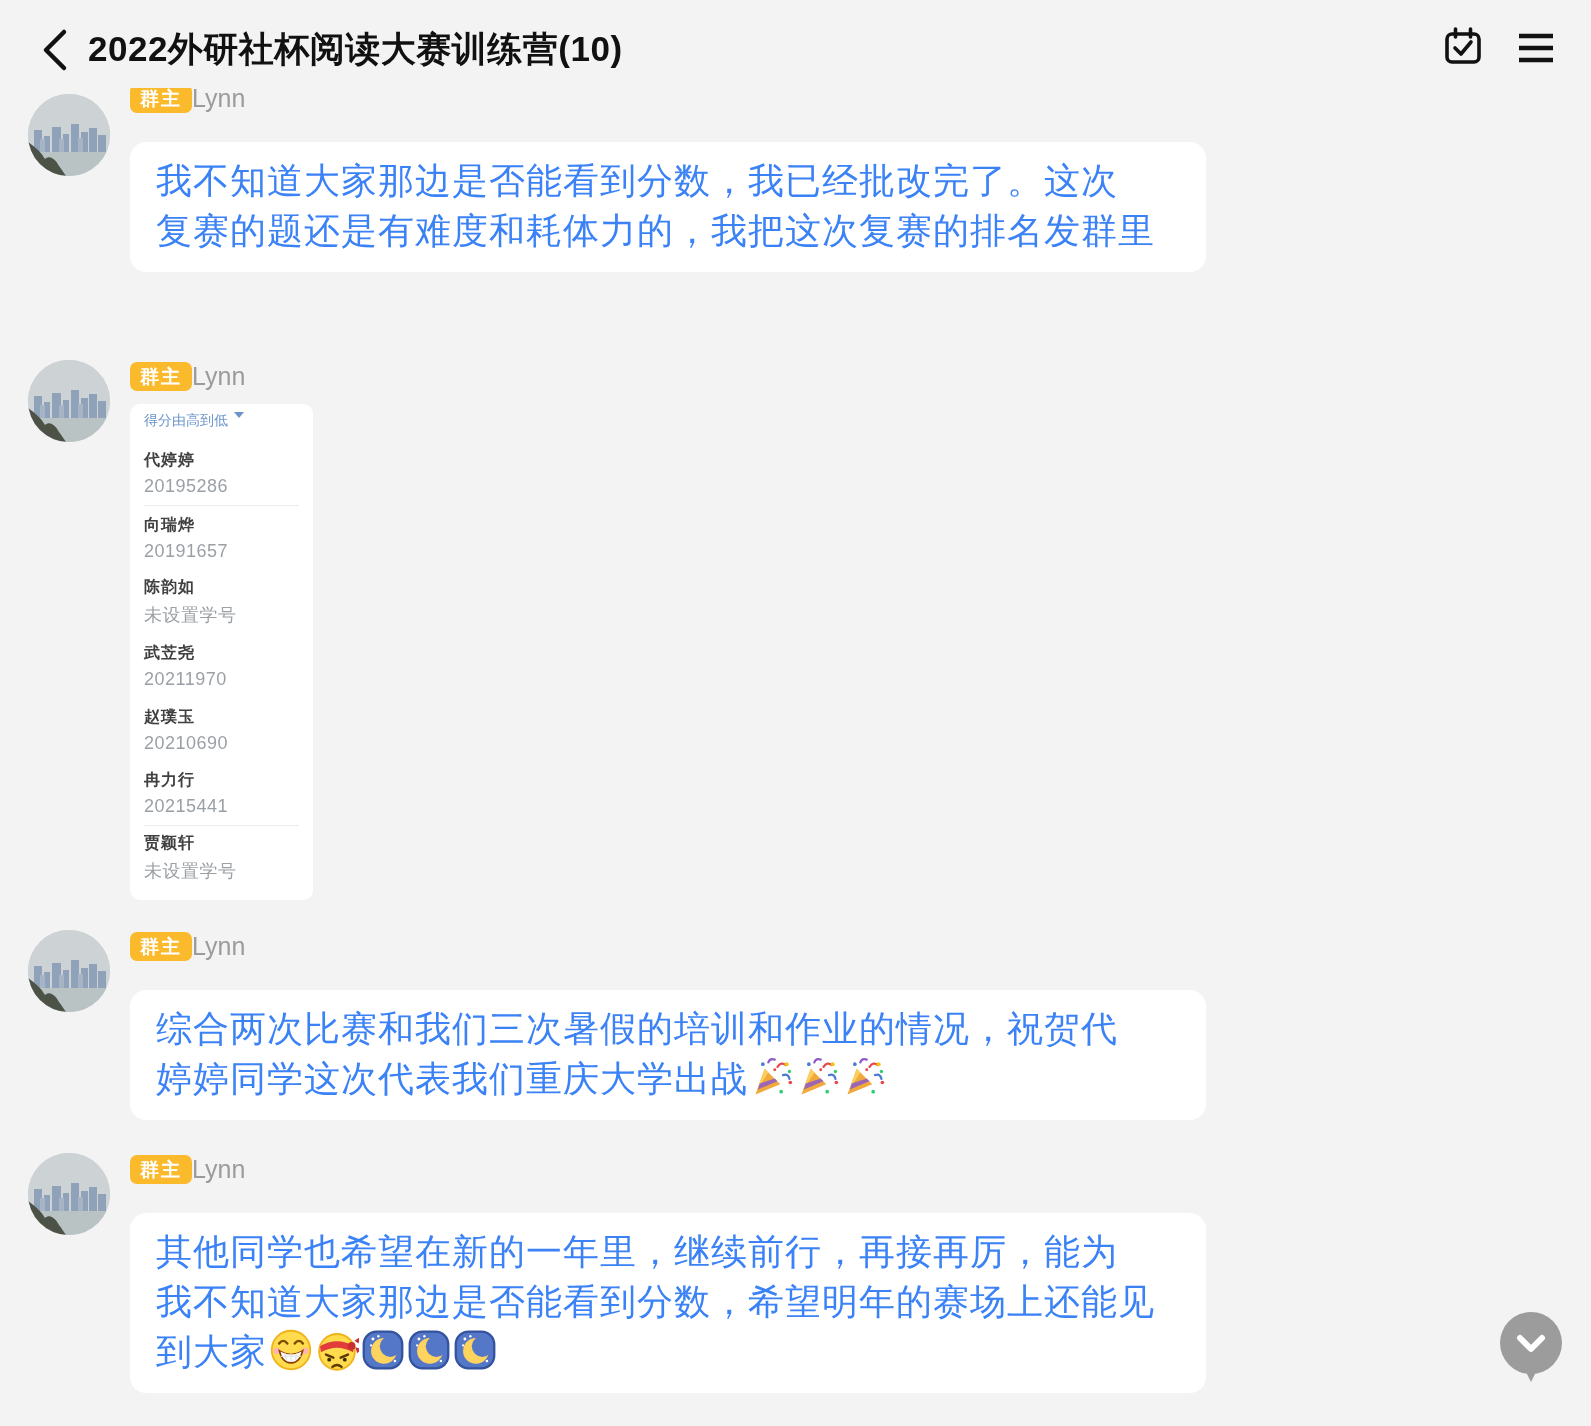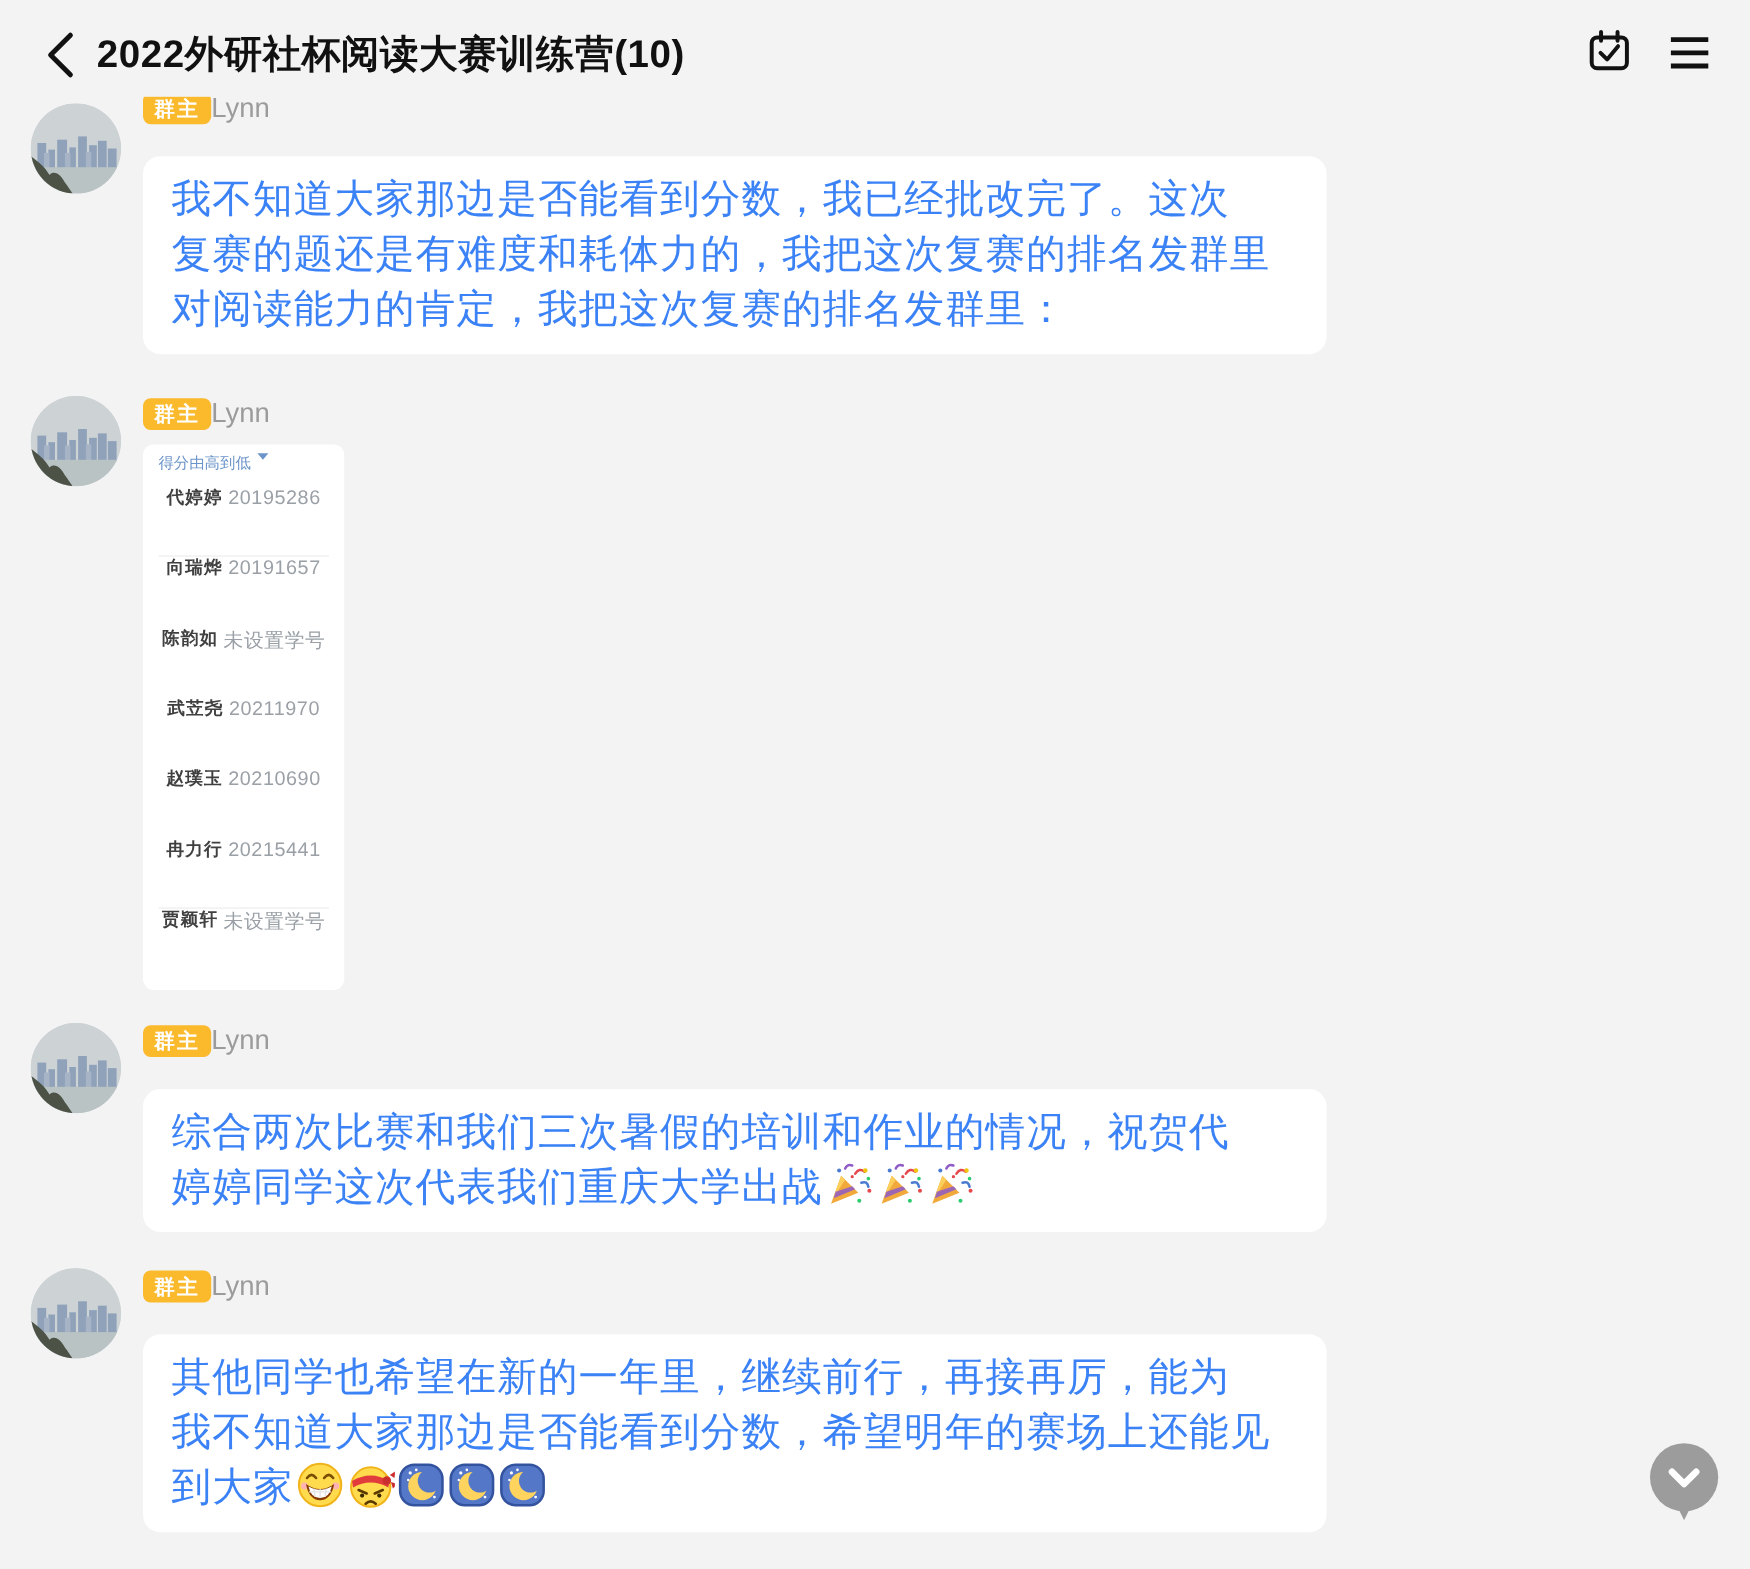--- a/index.html
+++ b/index.html
@@ -26,21 +26,21 @@
   .sender { color:#9b9b9b; font-size:25px; }
 
   .bubble { margin-top:28px; width:1076px; background:#fff; border-radius:16px; padding:14px 26px 16px 26px; color:#3b82f6; font-size:36px; line-height:50px; letter-spacing:1px; }
   .bubble .line { white-space:nowrap; }
   .emoji { display:inline-block; width:44px; height:44px; vertical-align:-8px; margin-left:2px; }
 
   
   .card { margin-top:12px; width:183px; background:#fff; border-radius:10px; padding:8px 14px 10px 14px; cursor:pointer; }
   .sort-row { height:30px; display:flex; gap:6px; color:#6b94c9; font-size:14px; }
   .sort-caret { width:0; height:0; border-left:5px solid transparent; border-right:5px solid transparent; border-top:6px solid #6b94c9; }
-  .entry { height:64px; display:flex; justify-content:center; gap:5px; }
+  .entry { height:64px; display:flex; flex-direction:column; justify-content:center; gap:5px; }
   .entry.rule { border-bottom:1px solid #ececec; }
   .entry .e-name { font-size:16px; font-weight:700; color:#404040; letter-spacing:1px; }
   .entry .e-id { font-size:18px; color:#9aa0a6; letter-spacing:0.5px; }
 
   
   .scroll-btn { position:absolute; left:1500px; top:1312px; width:62px; height:62px; background:#9c9c9c; border-radius:50%; cursor:pointer; z-index:20; }
   .scroll-btn::after { content:""; position:absolute; left:24px; top:56px; width:14px; height:14px; background:#9c9c9c; clip-path:polygon(0 0, 100% 0, 50% 100%); }
   .scroll-btn svg { position:absolute; left:0; top:0; }
 </style>
 </head>
@@ -74,21 +74,20 @@
         </svg>
       </div>
       <div class="msg-body">
         <div class="name-row">
           <span class="badge">群主</span>
           <span class="sender">Lynn</span>
         </div>
         <div class="bubble" style="margin-top:28px">
           <div class="line"><span>我不知道大家那边是否能看到分数，我已经批改完了。这次</span></div>
           <div class="line"><span>复赛的题还是有难度和耗体力的，我把这次复赛的排名发群里</span></div>
-          <div class="line"><span>对阅读能力的肯定，我把这次复赛的排名发群里：</span></div>
         </div>
       </div>
     </div>
 
     <div class="msg" style="top:362px">
       <div class="avatar">
         <svg width="82" height="82" viewBox="0 0 82 82">
           <rect width="82" height="82" fill="#cdd2d5"></rect>
           <g fill="#8fa2ba">
               <rect x="6" y="36" width="8" height="24"></rect>

